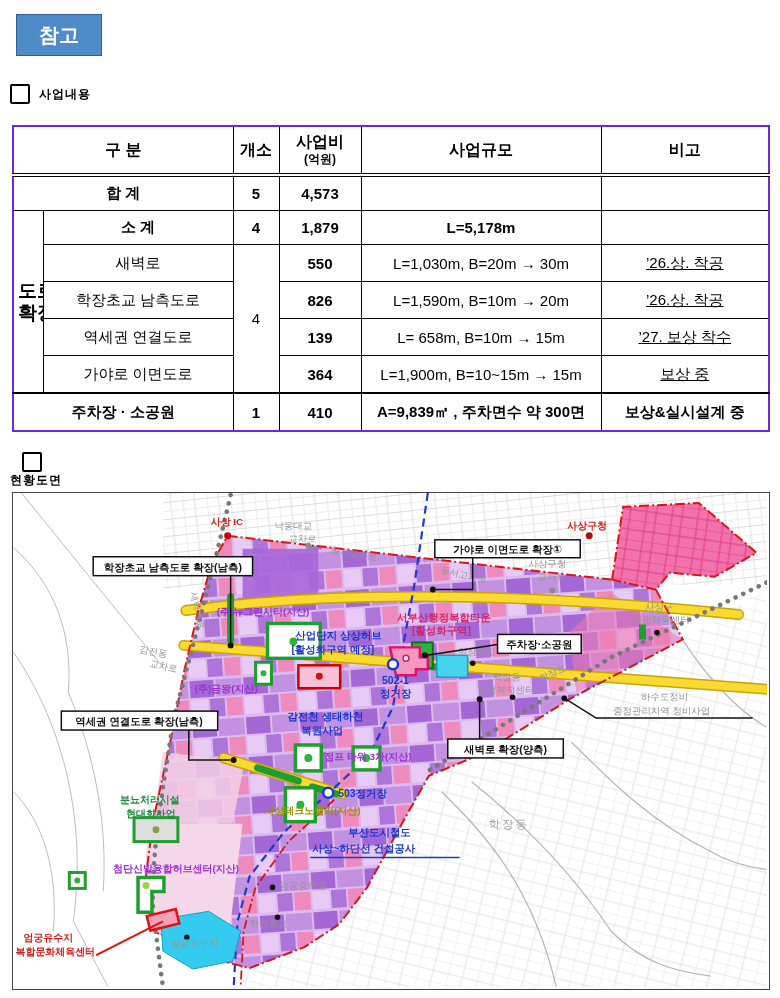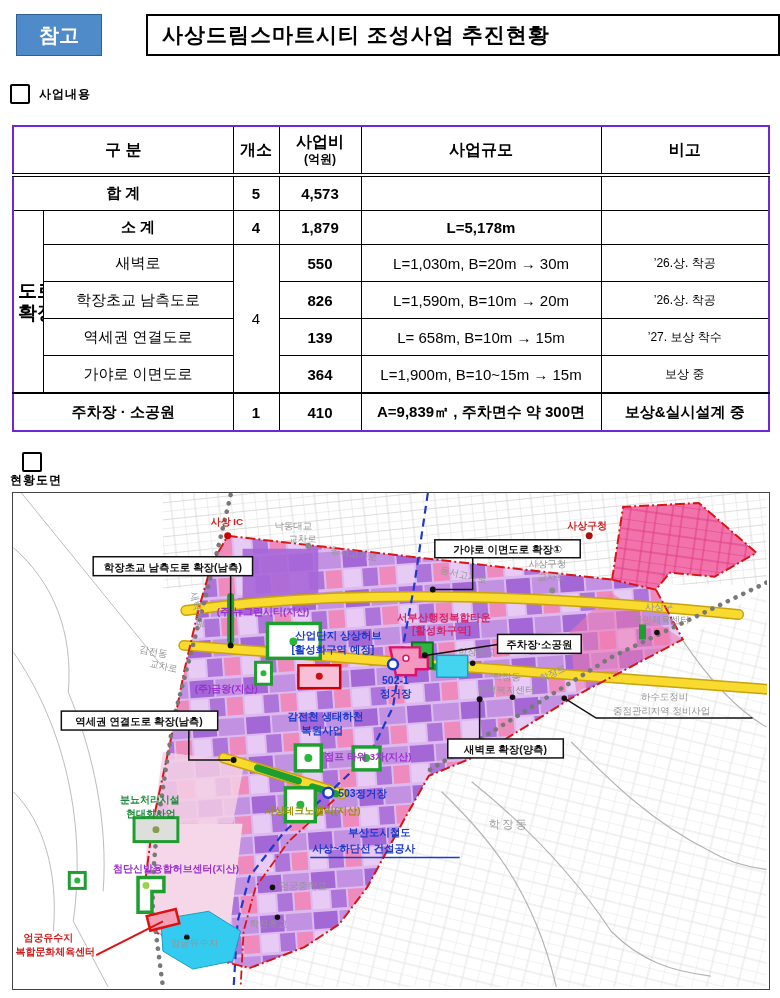--- a/index.html
+++ b/index.html
@@ -1,19 +1,19 @@
 <!DOCTYPE html>
 <html lang="ko"><head>
 <meta charset="utf-8">
 <style>
   html,body{margin:0;padding:0;background:#fff;}
   body{width:780px;height:998px;position:relative;font-family:"Liberation Sans","DejaVu Sans",sans-serif;color:#000;}
 
   
-  .hdr{position:absolute;left:16px;top:14px;width:764px;height:42px;display:flex;align-items:stretch;gap:28px;}
+  .hdr{position:absolute;left:16px;top:14px;width:612px;height:42px;display:flex;align-items:stretch;}
   .badge{width:84px;background:#4f8ac9;border:1px solid #2e5f96;color:#fff;font-weight:bold;font-size:20px;display:flex;align-items:center;justify-content:center;}
   .titlebox{flex:1;margin-left:16px;border:2px solid #000;display:flex;align-items:center;padding-left:14px;font-weight:bold;font-size:21px;letter-spacing:1px;}
 
   
   .sect{position:absolute;left:10px;display:flex;align-items:center;font-weight:bold;font-size:12px;letter-spacing:1px;}
   .sect .sq{width:16px;height:16px;border:2px solid #000;border-radius:2px;margin-right:9px;background:#fff;}
   #sect1{top:84px;}
   #sect2{top:452px;flex-direction:column;}
 
   
@@ -23,41 +23,40 @@
   table.biz th .sub{font-size:12px;font-weight:bold;display:block;margin-top:-2px;}
   table.biz td{height:33px;}
   tr.total td,tr.subtotal td{font-weight:bold;}
   td.num{text-align:right;padding-right:12px;font-weight:bold;}
   td.scale{text-align:left;padding-left:12px;font-weight:normal;}
   tr.total td.scale,tr.subtotal td.scale{font-weight:bold;}
   td.groupcell{font-weight:bold;line-height:1.15;font-size:19px;}
   tr.park td{border-top:2px solid #000;font-weight:bold;height:36px;}
   tr.road td{height:36px;}
   tr.road td.rlabel,tr.road td.note{font-weight:normal;}
-  td.note{font-size:12px;}
+  td.note{font-size:15px;text-decoration:underline;}
 
   
   .mapwrap{position:absolute;left:12px;top:492px;width:756px;height:496px;border:1px solid #444;background:#fff;}
   svg text{font-family:"Liberation Sans","DejaVu Sans",sans-serif;}
   .g{fill:#949494;font-size:9.5px;}
   .gb{fill:#9a9a9a;font-size:11.5px;letter-spacing:2px;}
   .r{fill:#d42020;font-size:10px;font-weight:bold;}
   .rp{fill:#d4246a;font-size:10.5px;font-weight:bold;}
   .b{fill:#1a3acc;font-size:10.5px;font-weight:bold;}
   .p{fill:#9b30d0;font-size:10px;font-weight:bold;}
   .gr{fill:#1f8c3c;font-size:10px;font-weight:bold;}
   .o{fill:#96920a;font-size:10px;font-weight:bold;}
   .co{fill:#111;font-size:10.5px;font-weight:bold;text-anchor:middle;}
 </style>
 </head>
 <body>
 
 <div class="hdr">
   <div class="badge">참고</div>
-  <div class="titlebox">사상드림스마트시티 조성사업 추진현황</div>
 </div>
 
 <div class="sect" id="sect1">
   <span class="sq"></span>
   <span>사업내용</span>
 </div>
 
 <table class="biz">
   <colgroup>
     <col style="width:30px">

